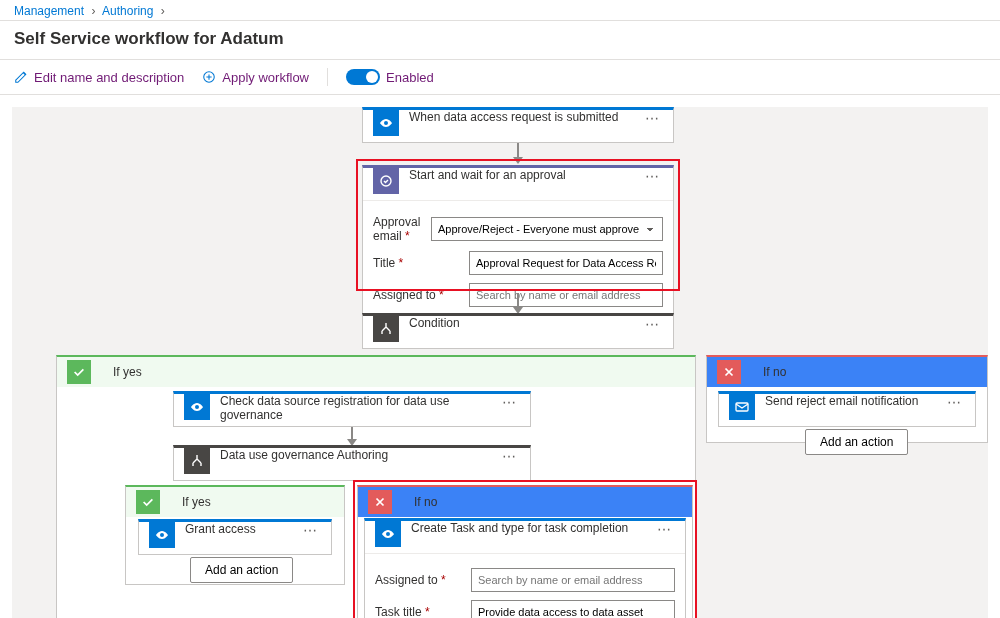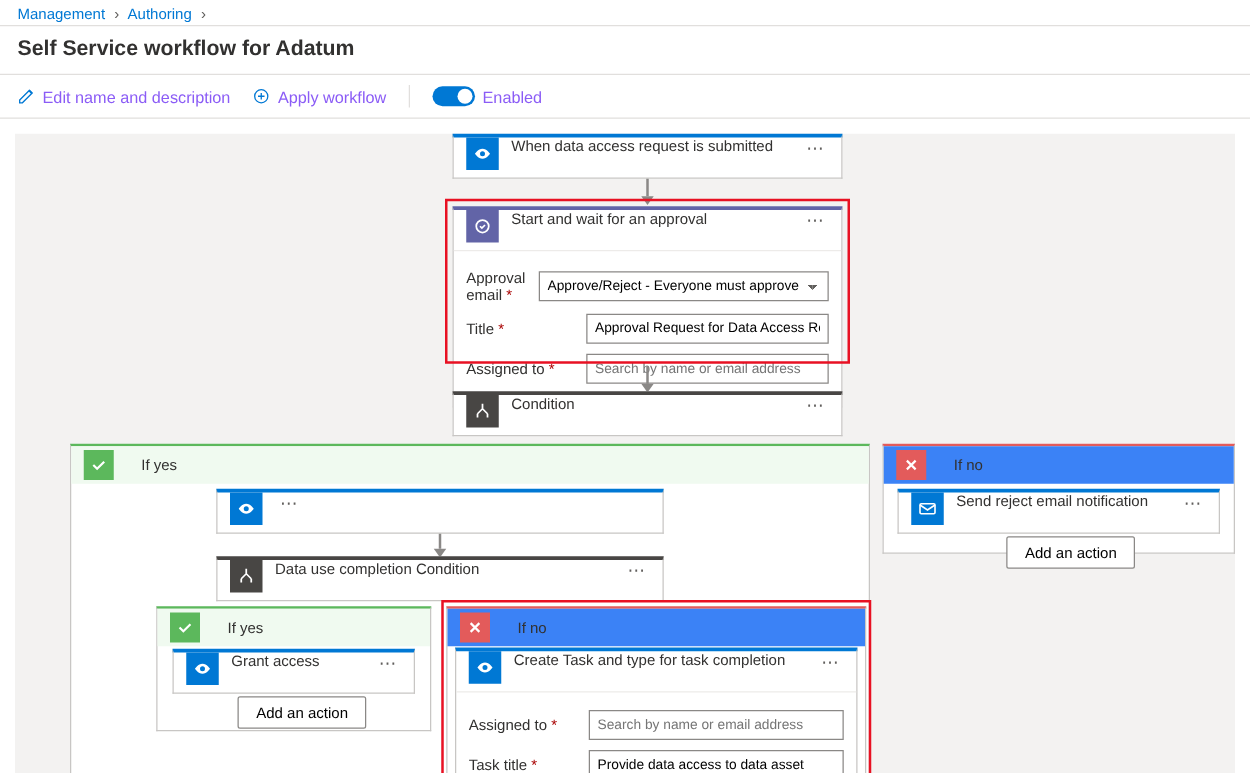--- a/index.html
+++ b/index.html
@@ -2,21 +2,21 @@
 <html><head>
 <meta charset="utf-8">
 <style>
 * { box-sizing: border-box; margin: 0; padding: 0; }
 body { font-family: "Segoe UI", Arial, sans-serif; font-size: 13px; color: #323130; background: #fff; width: 1000px; }
 .top-bar { border-bottom: 1px solid #e1dfdd; padding: 4px 14px 2px; font-size: 12px; }
 .breadcrumb a { color: #0078d4; text-decoration: none; }
 .breadcrumb .sep { color: #605e5c; margin: 0 4px; }
 .title-row { padding: 8px 14px 10px; }
 .title-row h1 { font-size: 17px; font-weight: 600; }
-.toolbar { border-top: 1px solid #e1dfdd; border-bottom: 1px solid #e1dfdd; padding: 8px 14px; display: flex; align-items: center; gap: 18px; font-size: 13px; color: #8b5cf6; }
+.toolbar { border-top: 1px solid #e1dfdd; border-bottom: 1px solid #e1dfdd; padding: 8px 14px; display: flex; align-items: center; gap: 18px; font-size: 13px; color: #701a75; }
 .toolbar .divider { width: 1px; height: 18px; background: #e1dfdd; }
 .toolbar .item { display: flex; align-items: center; gap: 6px; cursor: pointer; }
 .toolbar svg { display: block; }
 .toggle { width: 34px; height: 16px; background: #0078d4; border-radius: 8px; position: relative; }
 .toggle::after { content: ""; position: absolute; right: 2px; top: 2px; width: 12px; height: 12px; background: #fff; border-radius: 50%; }
 .canvas { position: relative; background: #f3f2f1; margin: 12px; padding: 10px 0 20px; min-height: 520px; }
 
 .node { position: absolute; background: #fff; border: 1px solid #c8c6c4; }
 .node-header { display: flex; align-items: flex-start; height: 32px; padding: 0 10px; gap: 10px; }
 .icon-box { width: 26px; height: 26px; display: flex; align-items: center; justify-content: center; color: #fff; flex-shrink: 0; }
@@ -167,37 +167,38 @@
     </div>
   </div>
 
   <div class="node stripe-blue" style="left:161px; top:284px; width:358px;">
     <div class="node-header">
       <div class="icon-box icon-blue">
         <svg width="16" height="16" viewBox="0 0 16 16">
             <path d="M8 4C4.5 4 2 8 2 8s2.5 4 6 4 6-4 6-4-2.5-4-6-4zm0 6a2 2 0 110-4 2 2 0 010 4z" fill="#fff"></path>
           </svg>
       </div>
+      <div class="node-title">Check data source registration for data use governance</div>
       <div class="ellipsis">⋯</div>
     </div>
   </div>
 
   <div class="arrow" style="left:339px; top:320px;">
     <div class="line" style="left:0; top:0; width:2px; height:12px;"></div>
     <div class="head" style="left:-4px; top:12px;"></div>
   </div>
 
   <div class="node stripe-dark" style="left:161px; top:338px; width:358px;">
     <div class="node-header">
       <div class="icon-box icon-dark">
         <svg width="16" height="16" viewBox="0 0 16 16">
             <path d="M8 2v4M8 6l-4 4M8 6l4 4M4 10v3M12 10v3" stroke="#fff" stroke-width="1.4" fill="none"></path>
           </svg>
       </div>
-      <div class="node-title">Data use completion Condition</div>
+      <div class="node-title">Data use governance Authoring</div>
       <div class="ellipsis">⋯</div>
     </div>
   </div>
 
   <div class="branch-box branch-yes stripe-green" style="left:113px; top:378px; width:220px; height:100px;">
     <div class="branch-header">
       <div class="branch-icon bi-green">
         <svg width="14" height="14" viewBox="0 0 16 16">
             <path d="M3 8l3.5 3.5L13 5" stroke="#fff" stroke-width="2" fill="none"></path>
           </svg>

